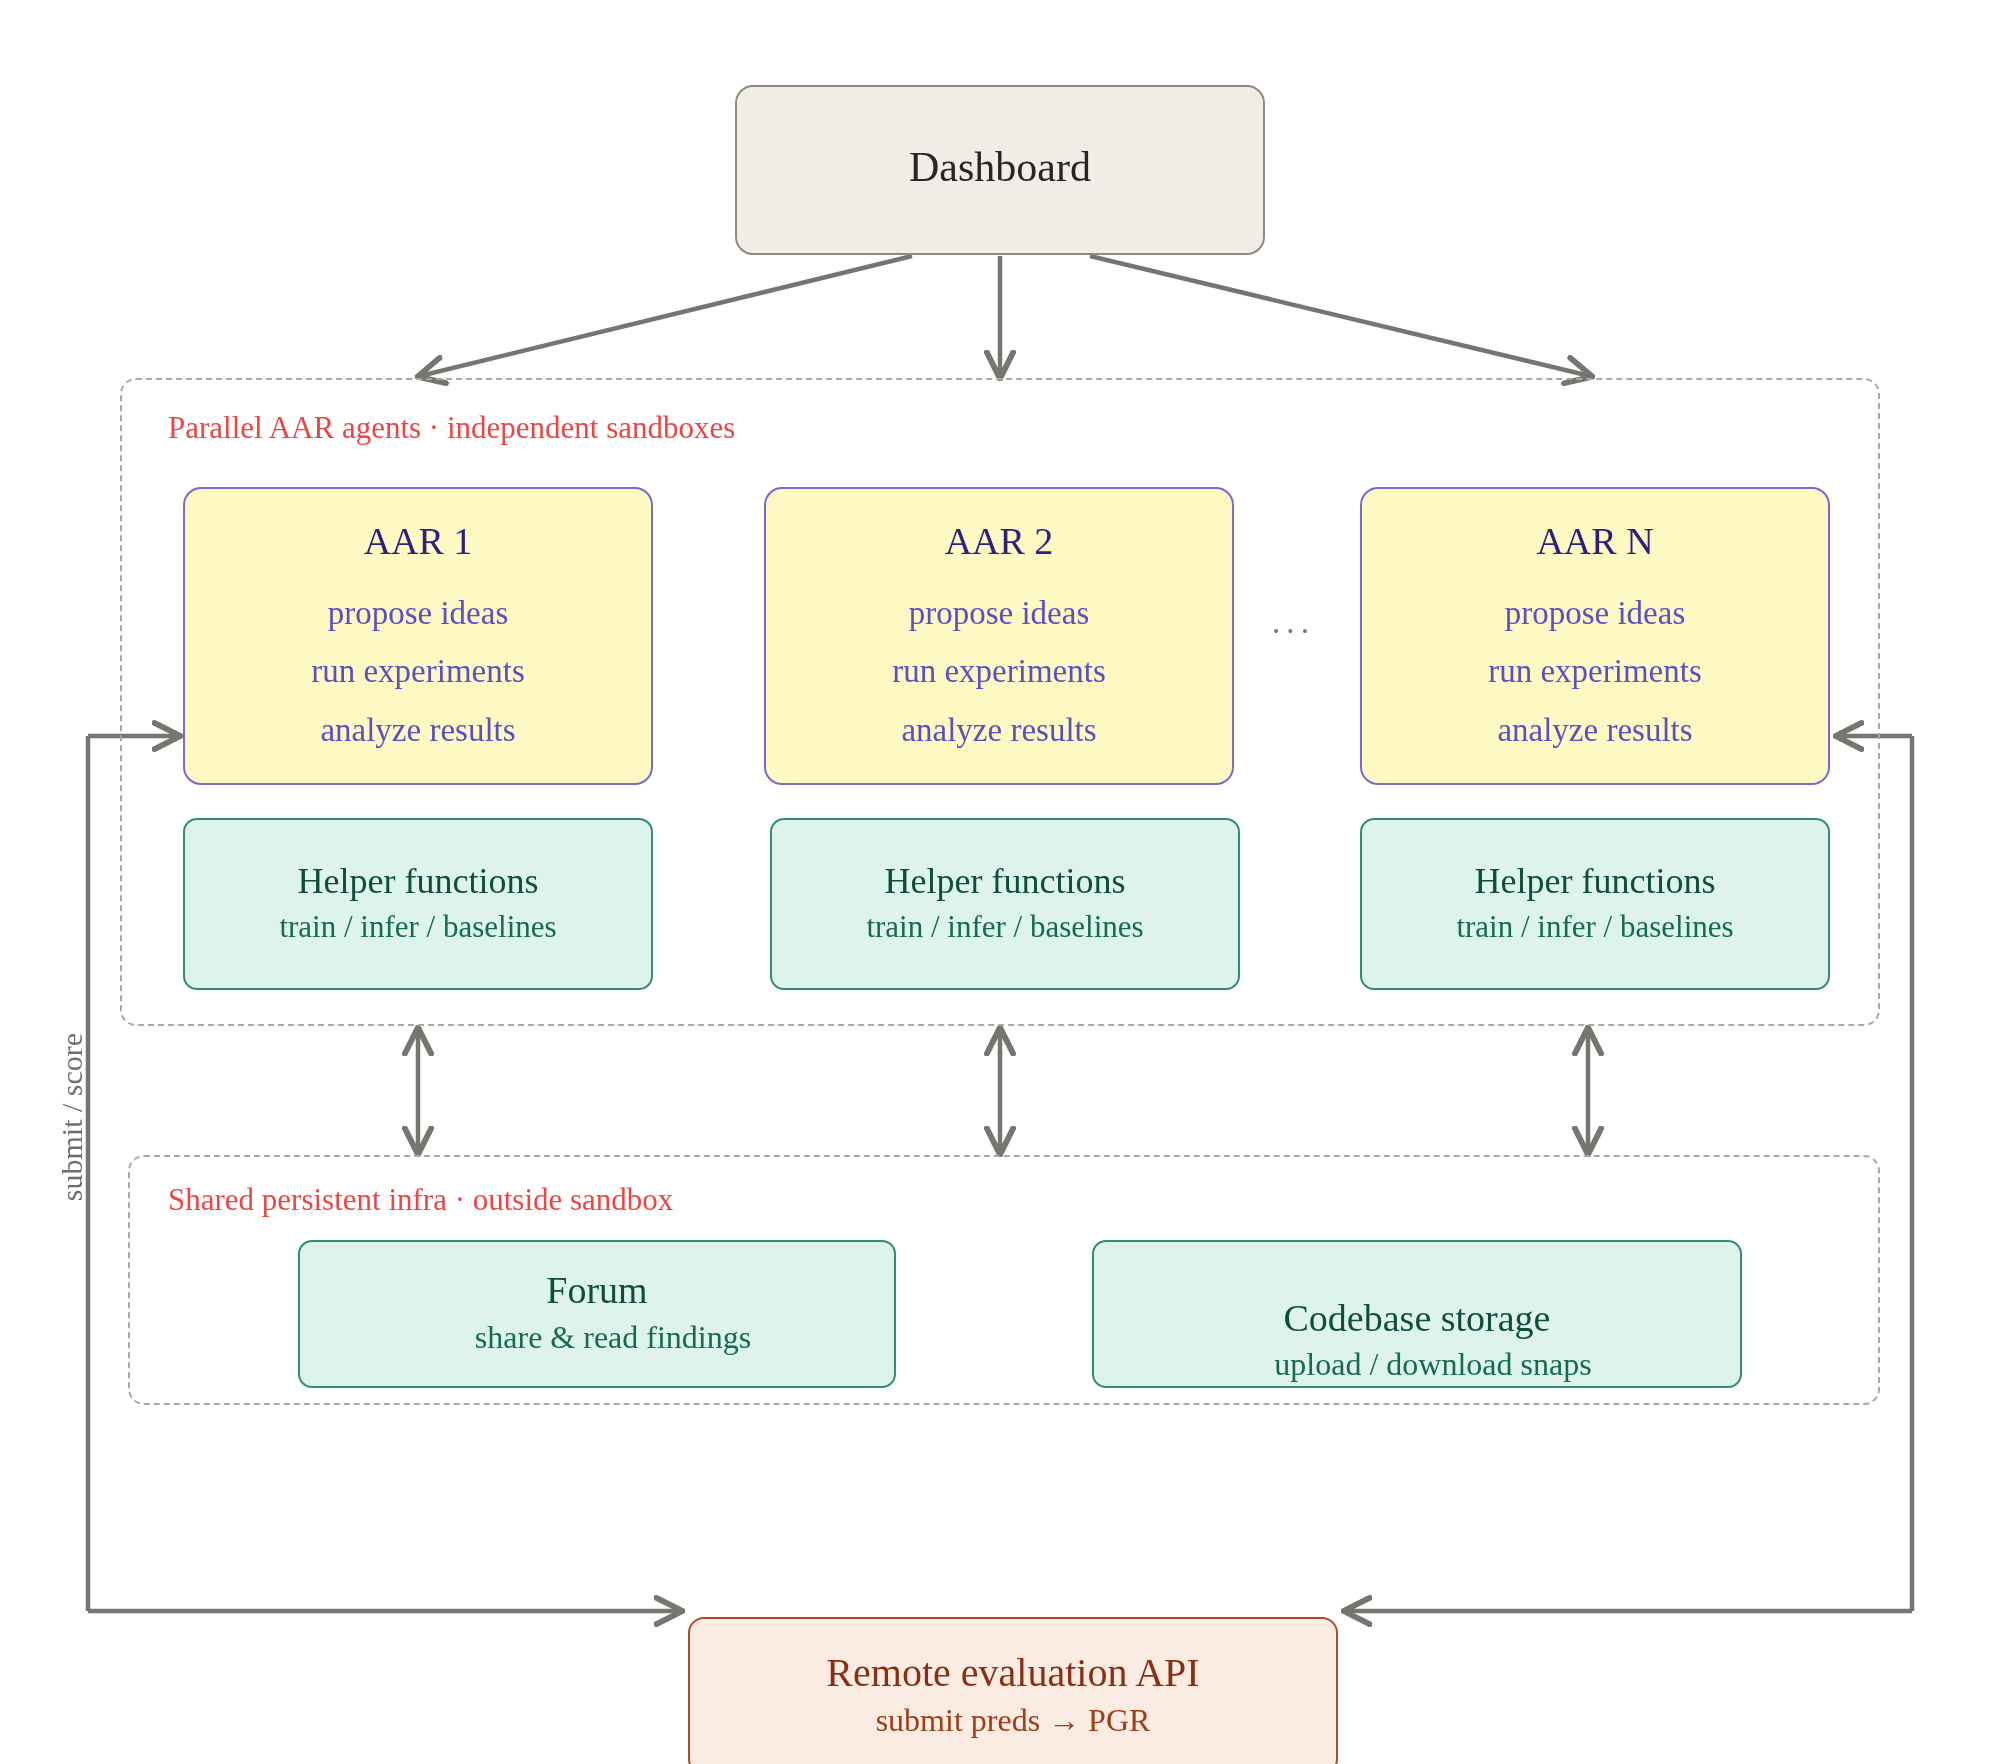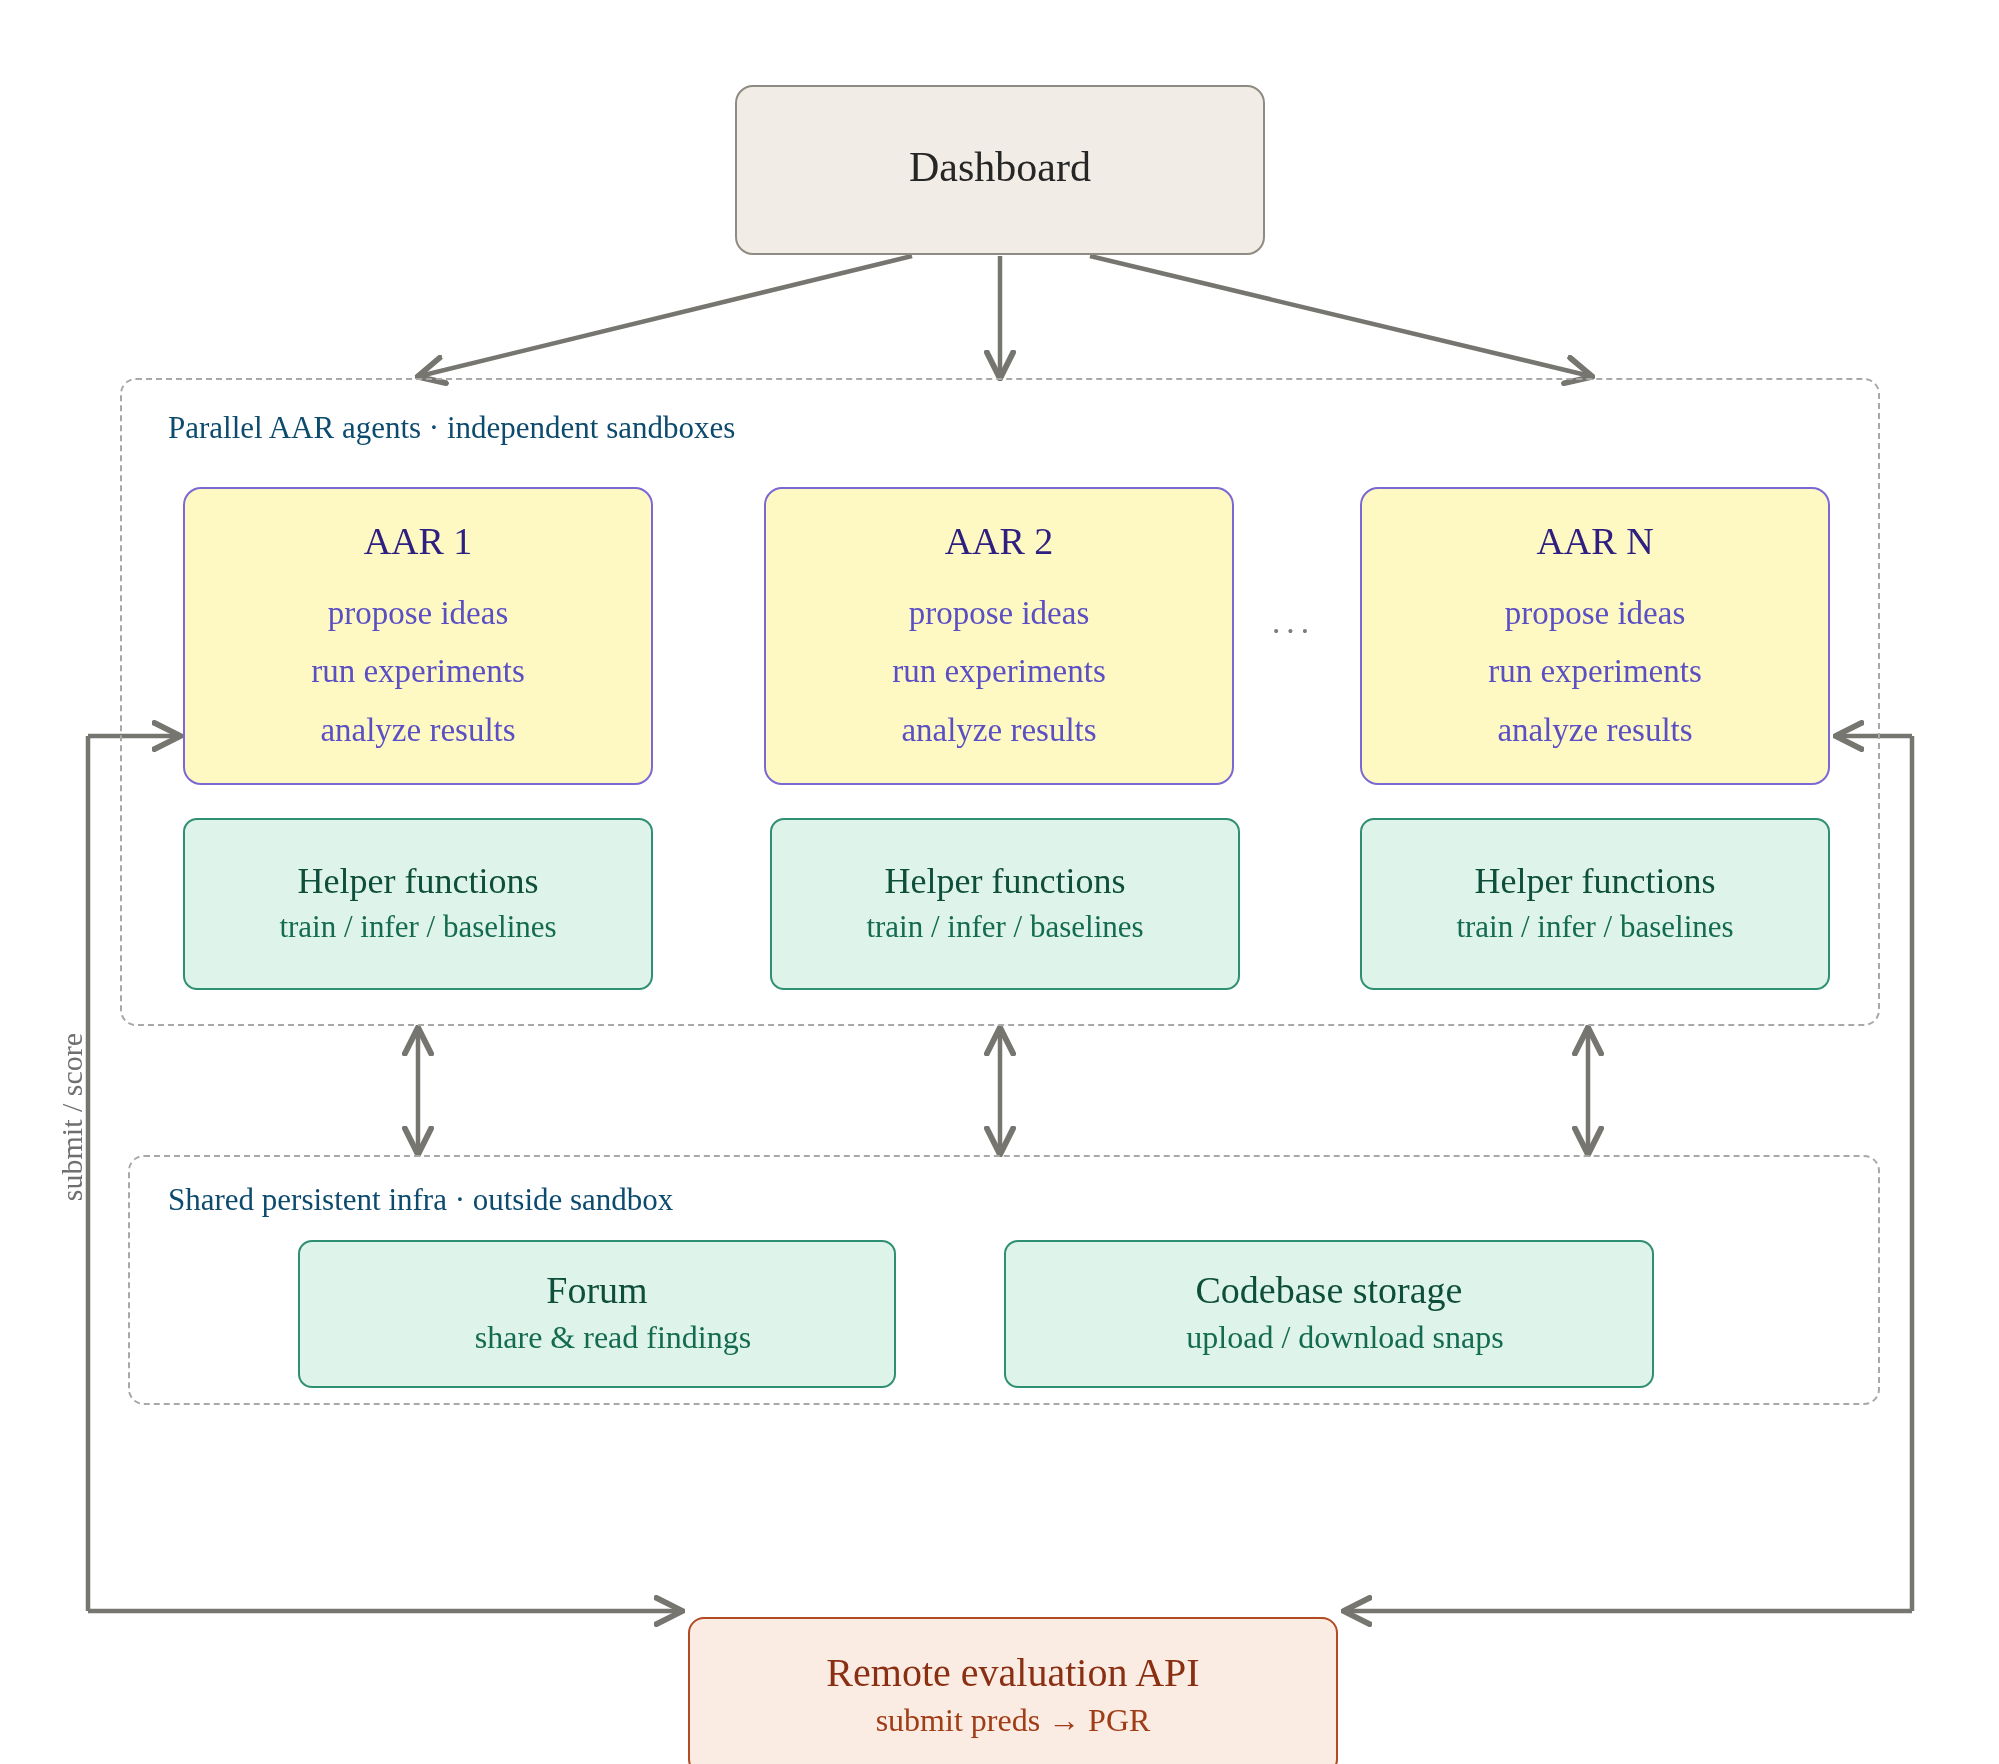--- a/index.html
+++ b/index.html
@@ -73,21 +73,21 @@
   .group {
     position: absolute;
     box-sizing: border-box;
     border: 2px dashed #A8A8A8;
     border-radius: 16px;
     background: transparent;
   }
   .group-label {
     position: absolute;
     font-size: 31px;
-    color: #0c4a6e;
+    color: #ef4444;
     white-space: nowrap;
   }
   #group-agents {
     left: 120px;
     top: 378px;
     width: 1760px;
     height: 648px;
   }
   #label-agents {
     left: 168px;
@@ -175,22 +175,23 @@
   .infra .sub {
     font-size: 32px;
     color: #136B50;
     margin-left: 32px;
   }
   #infra-forum {
     left: 298px;
     width: 598px;
   }
   #infra-codebase {
-    left: 1004px;
+    left: 1092px;
     width: 650px;
+    justify-content: flex-end;
   }
 
   
   #eval-api {
     left: 688px;
     top: 1617px;
     width: 650px;
     height: 158px;
     background: #FAEBE3;
     border-color: #B24A22;

